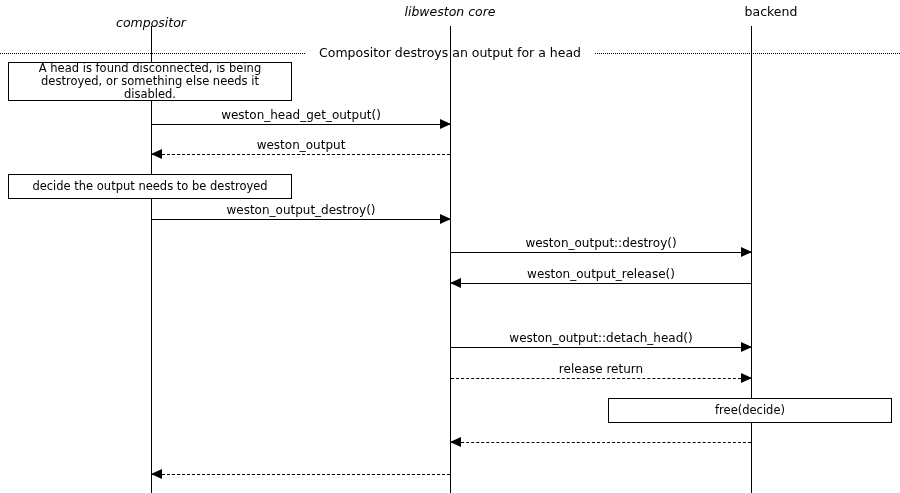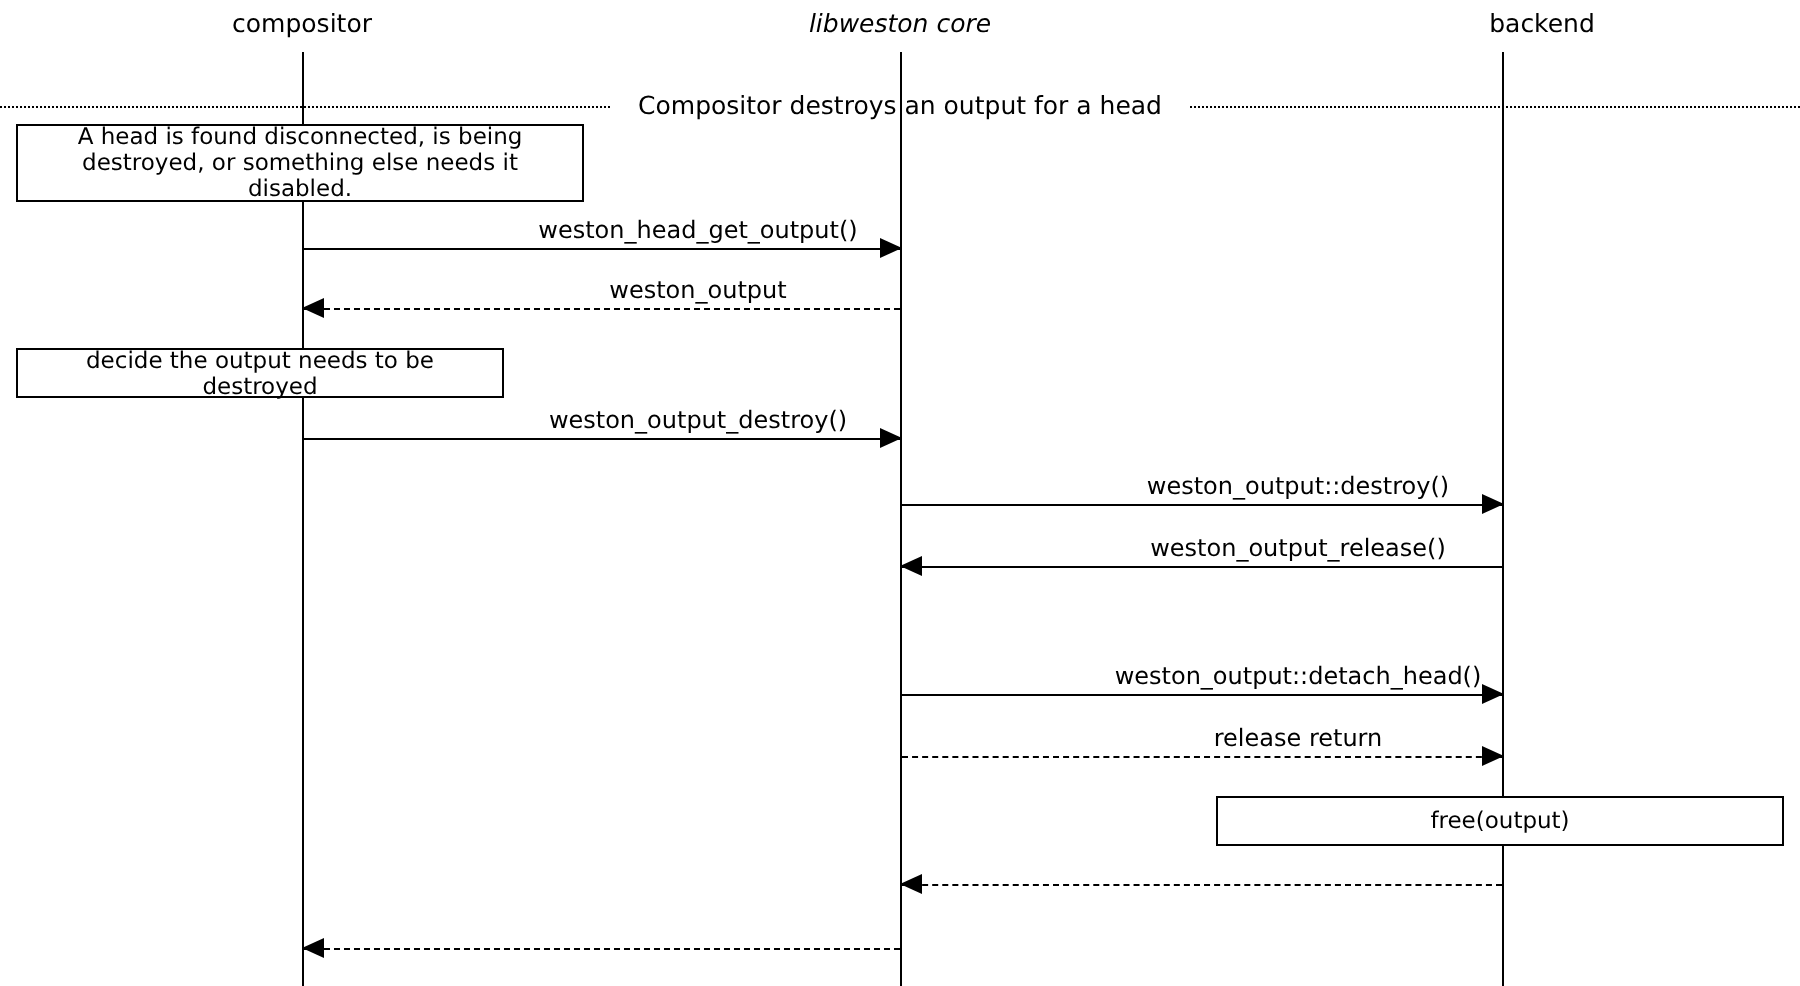--- a/index.html
+++ b/index.html
@@ -98,21 +98,20 @@
   .msg .label {
     position: absolute;
     left: 50%;
     transform: translateX(-50%);
     bottom: 2px;
     font-size: 12px;
     line-height: 14px;
     white-space: nowrap;
     background: transparent;
     padding: 0 3px;
-    margin-left: 48px;
   }
   
   .selfcall {
     position: absolute;
   }
   .selfcall svg { display: block; }
   .selfcall .label {
     position: absolute;
     right: 100%;
     top: 0px;
@@ -121,39 +120,39 @@
     line-height: 14px;
     white-space: nowrap;
     padding-right: 1px;
   }
 </style>
 </head>
 <body>
 
 <div id="canvas">
 
-  <div class="participant-label" style="left:151px; top:5px;">compositor</div>
+  <div class="participant-label" style="left:151px; top:16px;font-style:italic;">compositor</div>
   <div class="participant-label" style="left:450px; top:5px;font-style:italic;">libweston core</div>
   <div class="participant-label" style="left:751px; top:5px;padding-left:40px;">backend</div>
 
   <div class="lifeline" style="left:151px; top:26px; height:467px;"></div>
   <div class="lifeline" style="left:450px; top:26px; height:467px;"></div>
   <div class="lifeline" style="left:751px; top:26px; height:467px;"></div>
 
   <div class="divider-row" style="top:46px;">
     <span class="divider-line"></span>
     <span class="divider-text">Compositor destroys an output for a head</span>
     <span class="divider-line"></span>
   </div>
 
   <div class="note-box" style="left:8px; top:62px; width:284px; height:39px;">A head is found disconnected, is being destroyed, or something else needs it disabled.</div>
 
-  <div class="note-box" style="left:8px; top:174px; width:244px; height:25px;">decide the output needs to be destroyed</div>
-
-  <div class="note-box" style="left:608px; top:398px; width:284px; height:25px;">free(output)</div>
+  <div class="note-box" style="left:8px; top:174px; width:284px; height:25px;">decide the output needs to be destroyed</div>
+
+  <div class="note-box" style="left:608px; top:398px; width:284px; height:25px;">free(decide)</div>
 
   <div class="msg solid to-right" style="left:152px; width:298px; top:124px;">
     <span class="line"></span>
     <span class="head"></span>
     <span class="label">weston_head_get_output()</span>
   </div>
 
   <div class="msg dashed to-left" style="left:152px; width:298px; top:154px;">
     <span class="line"></span>
     <span class="head"></span>

